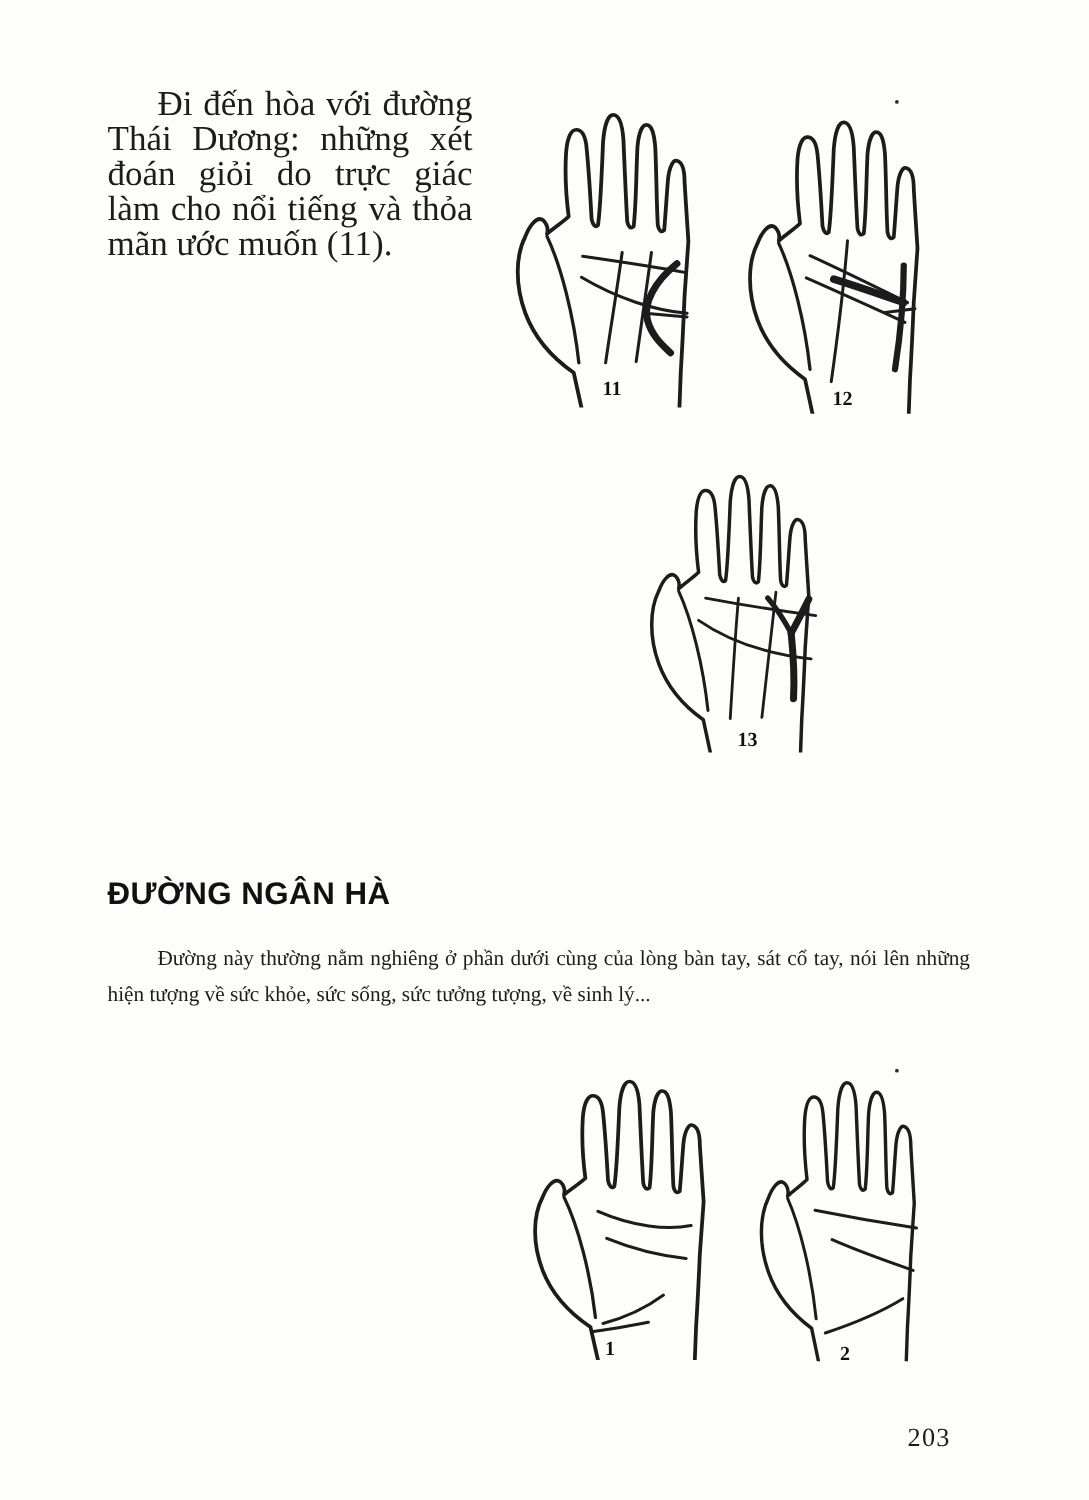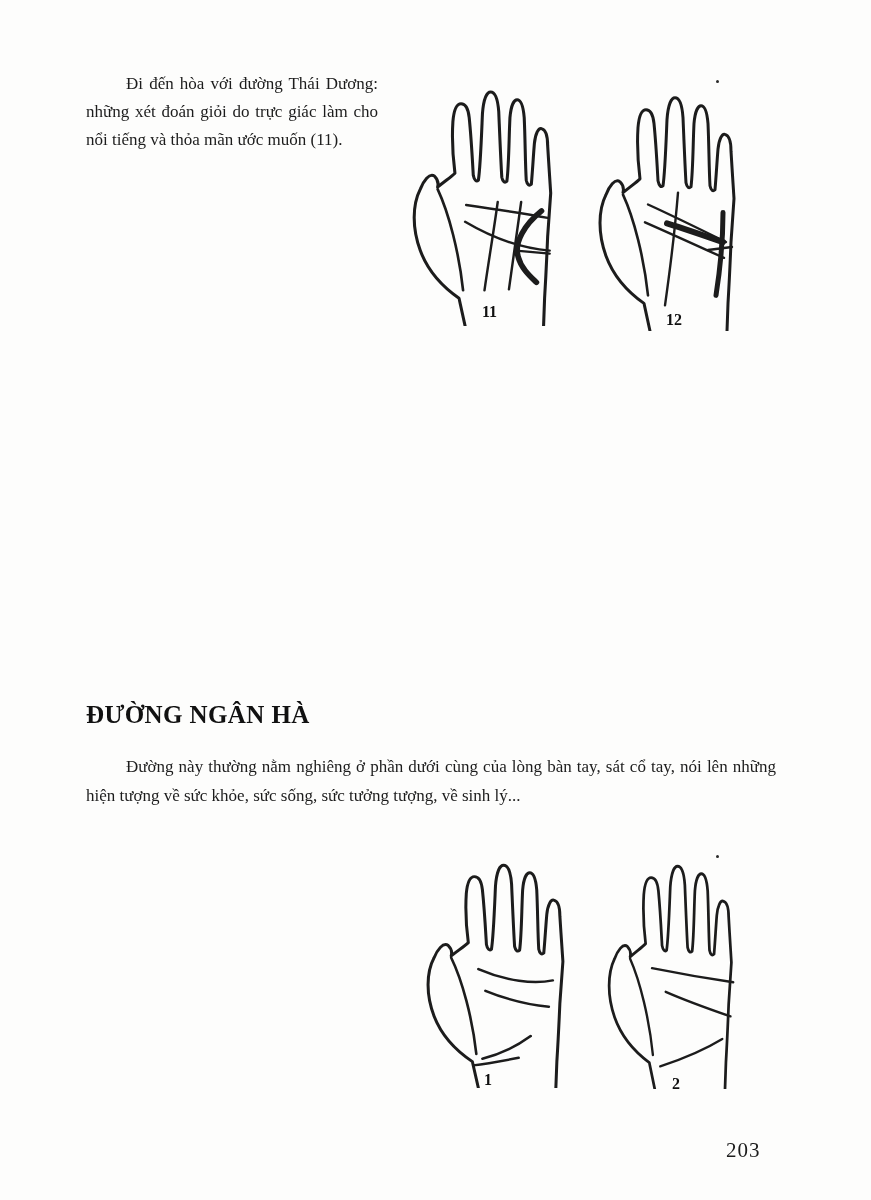--- a/index.html
+++ b/index.html
@@ -6,33 +6,33 @@
   body{
     width:871px;height:1200px;position:relative;
     background:#fefefe;
     font-family:"Liberation Serif", serif;
     color:#1c1c1c;
     overflow:hidden;
   }
   .page{position:absolute;inset:0;background:#fdfdfc;}
   .textcol{
     position:absolute;
-    font-size:17px;line-height:28px;
+    font-size:28px;line-height:28px;
     text-align:justify;
   }
   .textcol p{margin:0 0 24px 0;text-indent:40px;}
   .textcol.sec p{margin-bottom:18px;}
   .intro{
     position:absolute;left:86px;top:752px;width:690px;
     font-size:17px;line-height:29px;text-align:justify;
   }
   .intro p{margin:0;text-indent:40px;}
   .heading{
     position:absolute;left:86px;top:701px;
-    font-family:Liberation Serif, serif;
+    font-family:Liberation Sans, sans-serif;
     font-weight:bold;font-size:25px;letter-spacing:0.4px;
     color:#111;
   }
   .figure{position:absolute;}
   .figure svg{display:block;width:100%;height:100%;}
   .figlabel{
     position:absolute;
     font-family:Liberation Serif, serif;
     font-weight:bold;font-size:16px;color:#111;
   }
@@ -83,20 +83,35 @@
         <path d="M55 140 C82 152 108 164 134 176"></path>
         <path d="M88 110 C85 148 80 188 75 224"></path>
         <path d="M118 168 L142 165"></path>
         <path d="M77 141 C96 147 116 154 133 160" stroke-width="6"></path>
         <path d="M133 130 C133 158 130 188 126 214" stroke-width="5"></path>
       </g>
     </svg>
     <span class="figlabel" style="left:76px;top:227px;">12</span>
   </div>
 
+  <div class="figure" style="left:512px;top:368px;width:150px;height:234px;">
+    <svg viewBox="0 0 160 250" preserveAspectRatio="none">
+      <use href="#hand-base"></use>
+      <g fill="none" stroke="#1c1c1c" stroke-width="2.4" stroke-linecap="round">
+        <path d="M56 118 C88 124 120 129 150 133"></path>
+        <path d="M50 137 C76 155 110 166 146 170"></path>
+        <path d="M84 118 C81 153 79 188 77 221"></path>
+        <path d="M116 113 C112 150 108 186 104 220"></path>
+        <path d="M129 148 C131 168 132 186 131 204" stroke-width="6"></path>
+        <path d="M129 148 C123 137 116 126 109 118" stroke-width="4.5"></path>
+        <path d="M129 148 C135 137 140 127 144 119" stroke-width="6"></path>
+      </g>
+    </svg>
+    <span class="figlabel" style="left:78px;top:216px;">13</span>
+  </div>
 
   <div class="heading">ĐƯỜNG NGÂN HÀ</div>
 
   <div class="intro">
     <p>Đường này thường nằm nghiêng ở phần dưới cùng của lòng bàn tay, sát cổ tay, nói lên những hiện tượng về sức khỏe, sức sống, sức tưởng tượng, về sinh lý...</p>
   </div>
 
 
   <div class="figure" style="left:418px;top:852px;width:161px;height:236px;">
     <svg viewBox="0 0 160 250" preserveAspectRatio="none">

